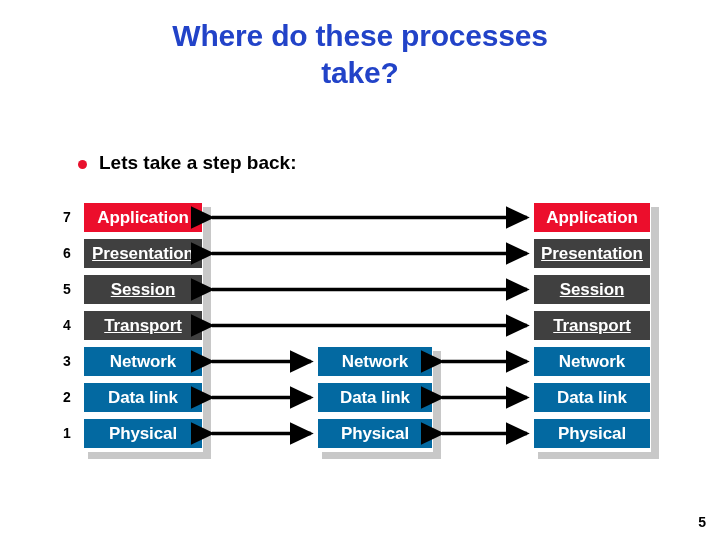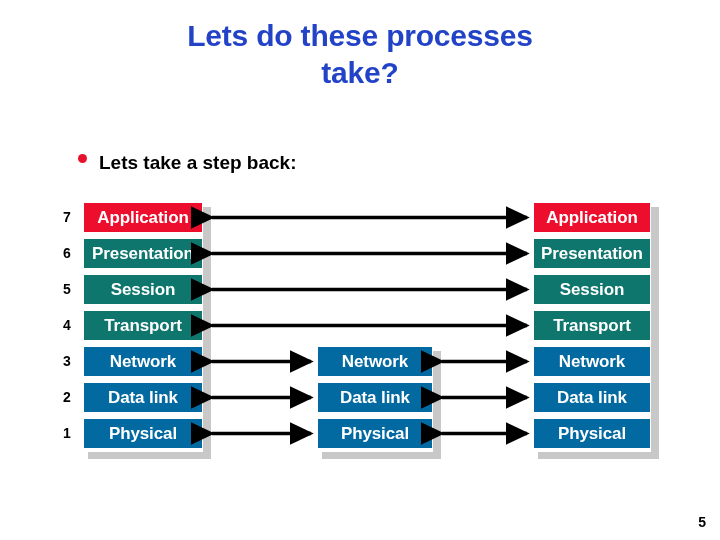--- a/index.html
+++ b/index.html
@@ -28,20 +28,21 @@
     line-height: 1.22;
     letter-spacing: -0.2px;
   }
 
   
   .bullet-row {
     position: absolute;
     left: 78px;
     top: 152px;
     display: flex;
+    align-items: center;
     gap: 12px;
   }
   .bullet-dot {
     width: 9px;
     height: 9px;
     border-radius: 50%;
     background: #e8112d;
     flex: 0 0 auto;
     margin-top: 2px;
   }
@@ -82,21 +83,21 @@
     color: #ffffff;
     font-size: 17px;
     font-weight: bold;
     display: flex;
     align-items: center;
     justify-content: center;
     white-space: nowrap;
     letter-spacing: -0.1px;
   }
   .box.red   { background: #ec0e2c; }
-  .box.green { background: #0f766e; }
+  .box.green { background: #404040; text-decoration: underline; }
   .box.blue  { background: #0369a1; }
 
   
   .arrows {
     position: absolute;
     left: 0;
     top: 0;
     width: 720px;
     height: 540px;
     pointer-events: none;
@@ -108,21 +109,21 @@
     bottom: 10px;
     font-size: 14px;
     font-weight: bold;
     color: #000000;
   }
 </style>
 </head>
 <body>
 
 <div class="slide-title">
-  <div>Lets do these processes</div>
+  <div>Where do these processes</div>
   <div>take?</div>
 </div>
 
 <div class="bullet-row">
   <span class="bullet-dot"></span>
   <span class="bullet-text">Lets take a step back:</span>
 </div>
 
 <div class="diagram">
 

